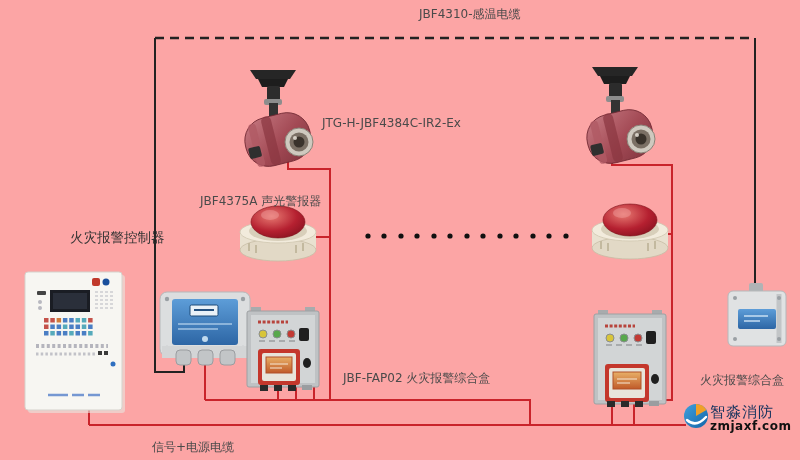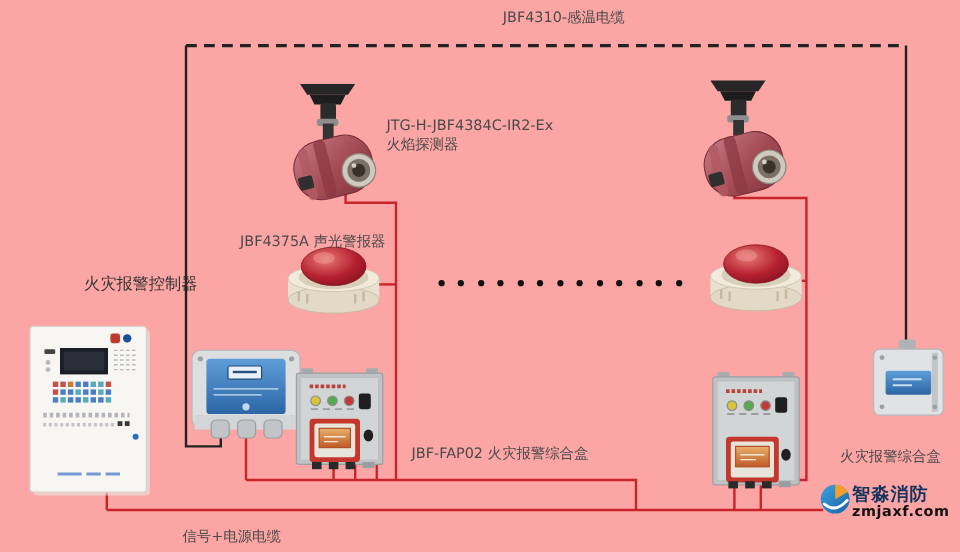--- a/index.html
+++ b/index.html
@@ -3,21 +3,21 @@
 <meta charset="utf-8">
 <style>
   html,body{margin:0;padding:0;background:#ffffff;}
   #stage{position:relative;width:800px;height:460px;background:#fca5a5;overflow:hidden;
          font-family:"DejaVu Sans","Liberation Sans",sans-serif;}
   #wiring{position:absolute;left:0;top:0;}
   .lbl{position:absolute;color:var(--label-text,#4a4a4a);font-size:12px;line-height:16px;white-space:nowrap;}
   .wire-red{stroke:var(--wire-red,#c9242b);stroke-width:2;fill:none;}
   .wire-black{stroke:var(--cable-black,#222);stroke-width:2;fill:none;}
   .wire-dashed{stroke:var(--cable-black,#222);stroke-width:2.6;fill:none;stroke-dasharray:9 6;}
-  .logo-name{position:absolute;left:710px;top:403px;font-size:15px;font-weight:bold;color:#16335e;letter-spacing:1px;}
+  .logo-name{position:absolute;left:710px;top:403px;font-size:15px;font-weight:normal;color:#16335e;letter-spacing:1px;}
   .logo-url{position:absolute;left:710px;top:419px;font-size:12px;font-weight:bold;color:#111;letter-spacing:0.5px;}
 </style>
 </head>
 <body>
 
 <div id="stage">
 
   <svg id="wiring" width="800" height="460" viewBox="0 0 800 460">
     <defs>
       <linearGradient id="gradDet" x1="0" y1="0" x2="1" y2="1">
@@ -252,23 +252,22 @@
 
     <g>
       <circle cx="696" cy="416" r="12" fill="url(#gradLogoBlue)"></circle>
       <path d="M696,404 a12,12 0 0 1 10.4,6 l-10.4,6 z" fill="#f0a028"></path>
       <path d="M687,420 q9,8 19,-3" stroke="#ffffff" stroke-width="2.4" fill="none" stroke-linecap="round"></path>
     </g>
   </svg>
 
   <div class="lbl" style="left:419px;top:6px;">JBF4310-感温电缆</div>
 
-  <div class="lbl" style="left:322px;top:96px;">
+  <div class="lbl" style="left:322px;top:115px;">
     <div>JTG-H-JBF4384C-IR2-Ex</div>
-    <div>火焰探测器</div>
   </div>
 
   <div class="lbl" style="left:200px;top:193px;">JBF4375A 声光警报器</div>
 
   <div class="lbl" style="left:27px;top:229px;font-size:13.5px;color:#333;margin-left:43px;">火灾报警控制器</div>
 
 
   <div class="lbl" style="left:343px;top:370px;">JBF-FAP02 火灾报警综合盒</div>
 
   <div class="lbl" style="left:700px;top:372px;">火灾报警综合盒</div>

